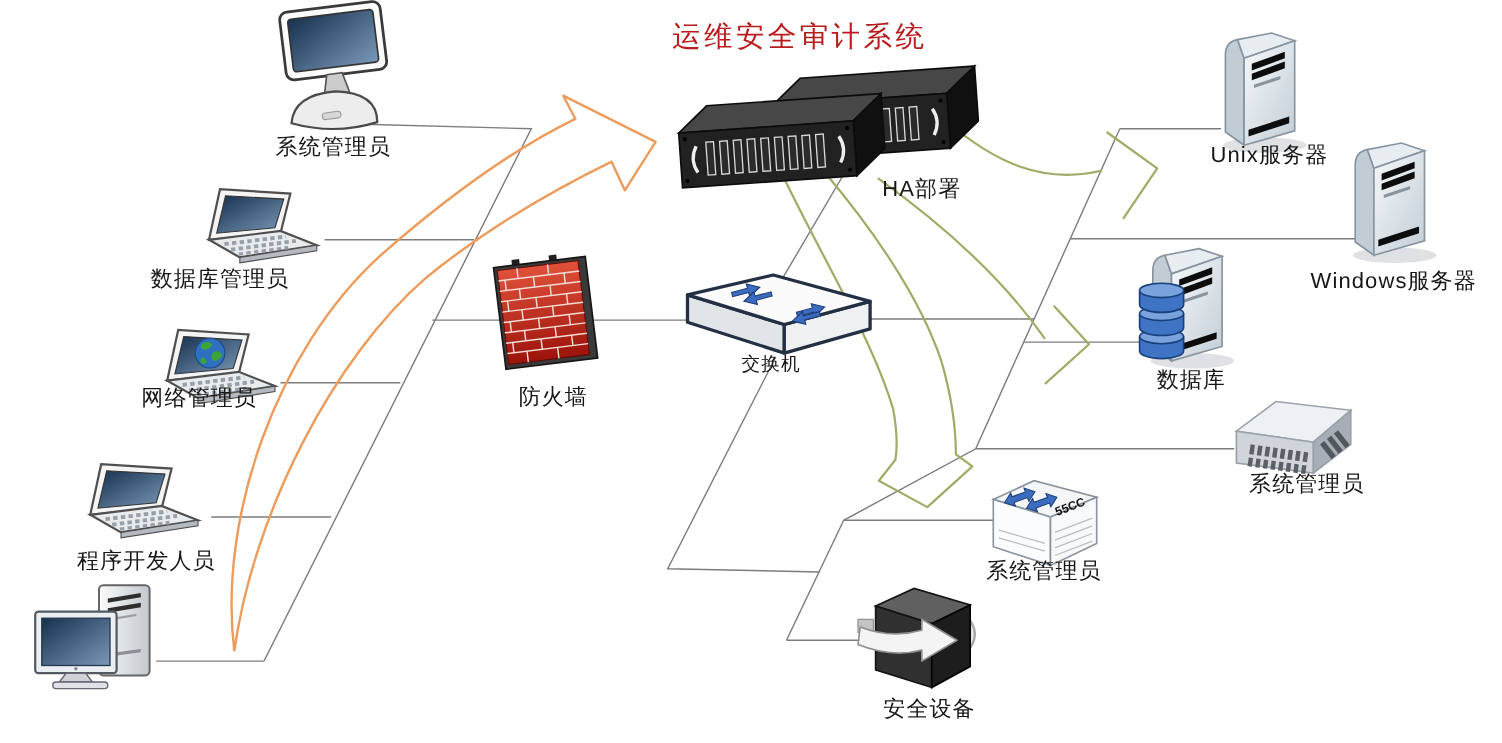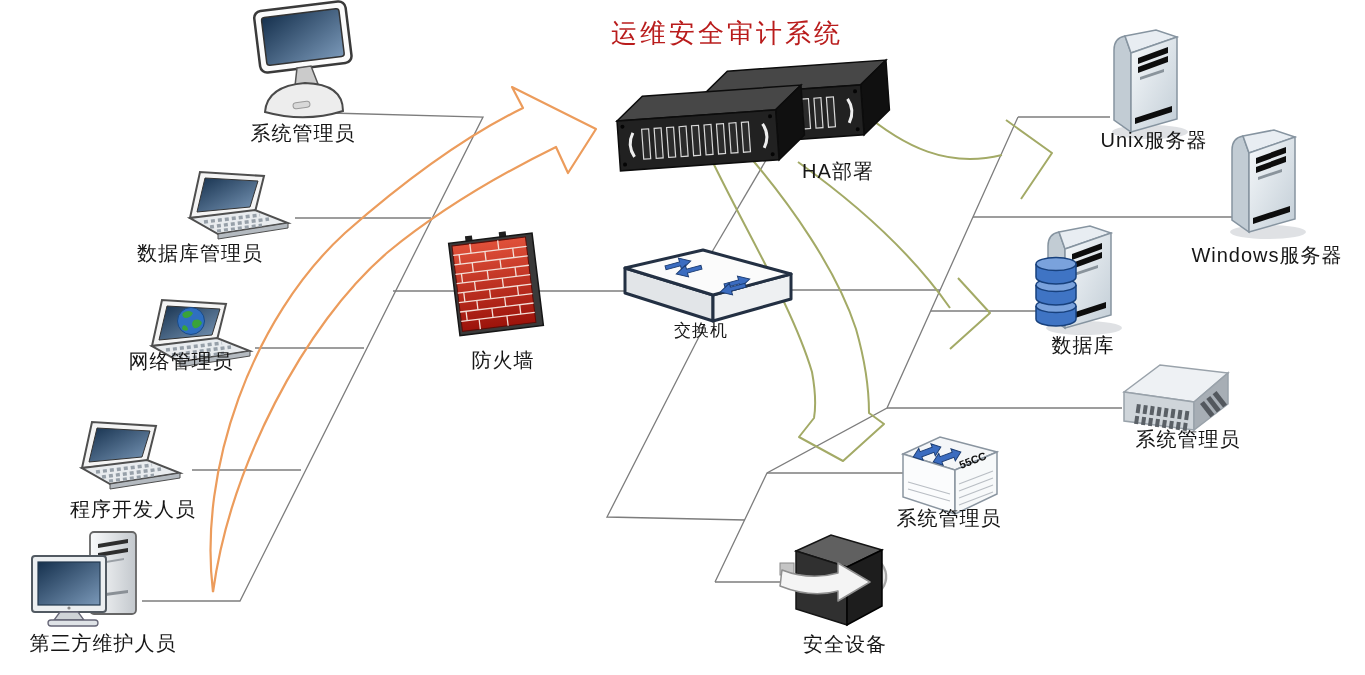--- a/index.html
+++ b/index.html
@@ -249,21 +249,20 @@
     <path d="M2,40 C20,47 40,48 58,43 L58,33 L90,52 L58,71 L58,61 C40,66 20,64 0,56 C1,51 1,45 2,40 Z" fill="#f4f4f4" stroke="#8f8f8f" stroke-width="1.5" stroke-linejoin="round"></path>
   </g>
 </svg>
 
 <div class="title" style="left:727px;top:16px">运维安全审计系统</div>
 
 <div class="lbl" style="left:303px;top:120px">系统管理员</div>
 <div class="lbl" style="left:200px;top:240px">数据库管理员</div>
 <div class="lbl" style="left:181px;top:348px">网络管理员</div>
 <div class="lbl" style="left:133px;top:496px">程序开发人员</div>
-<div class="lbl" style="left:103px;top:630px">第三方维护人员</div>
 <div class="lbl" style="left:503px;top:347px">防火墙</div>
 <div class="lbl" style="left:701px;top:319px;font-size:17px">交换机</div>
 <div class="lbl" style="left:838px;top:158px">HA部署</div>
 <div class="lbl" style="left:1154px;top:127px">Unix服务器</div>
 <div class="lbl" style="left:1267px;top:242px">Windows服务器</div>
 <div class="lbl" style="left:1083px;top:332px">数据库</div>
 <div class="lbl" style="left:1188px;top:426px">系统管理员</div>
 <div class="lbl" style="left:949px;top:505px">系统管理员</div>
 <div class="lbl" style="left:845px;top:631px">安全设备</div>
 

